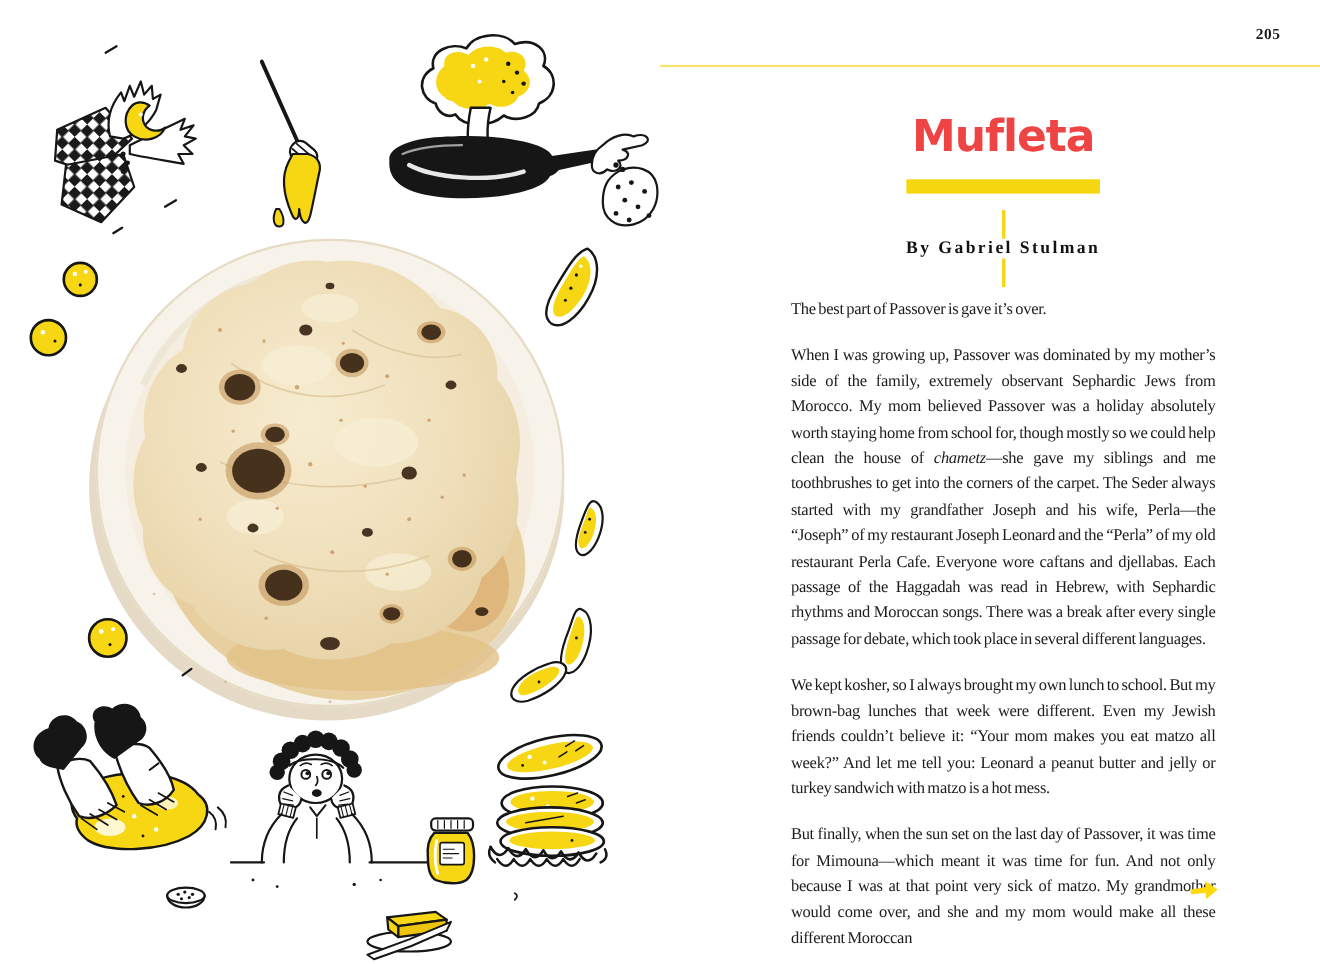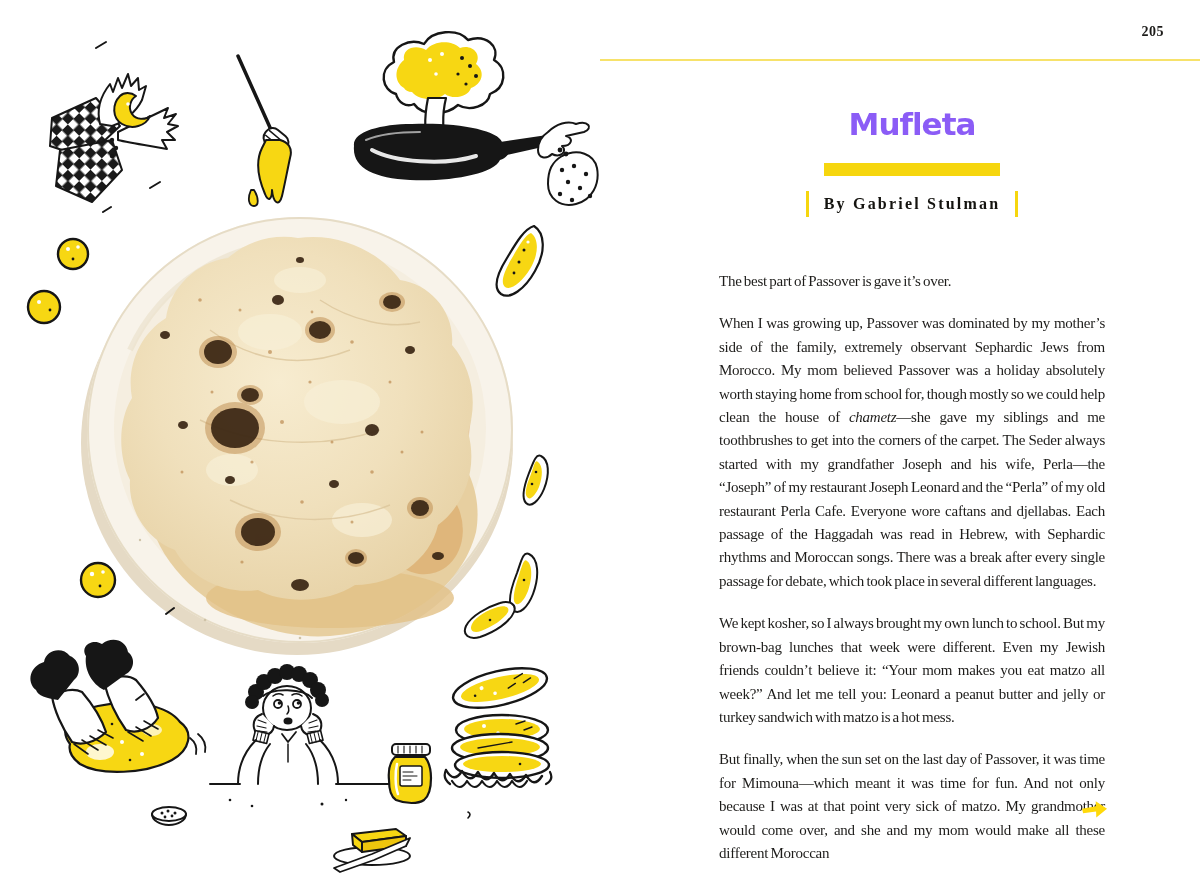--- a/index.html
+++ b/index.html
@@ -11,23 +11,23 @@
   .page-left svg{display:block;}
 
   
   .page-right{position:absolute;left:600px;top:0;width:600px;height:648px;}
   .page-number{position:absolute;top:24px;right:36px;
       font-family:"Liberation Serif",serif;font-weight:bold;font-size:14px;letter-spacing:.5px;}
   .top-rule{position:absolute;top:59px;left:0;width:600px;height:2px;background:#F7E26A;}
 
   .masthead{position:absolute;left:119px;width:386px;top:98px;text-align:center;}
   .masthead h1{margin:0;font-family:"DejaVu Sans","Liberation Sans",sans-serif;
-      font-weight:bold;font-size:31px;letter-spacing:-1px;color:#8b5cf6;line-height:52px;}
+      font-weight:bold;font-size:40px;letter-spacing:-1px;color:#ef4444;line-height:52px;}
   .title-bar{width:176px;height:13px;margin:13px auto 0;background:#F6D60E;}
-  .byline-row{margin-top:15px;display:flex;align-items:center;justify-content:center;}
+  .byline-row{margin-top:15px;display:flex;align-items:center;justify-content:center;flex-direction:column;}
   .byline-tick{display:inline-block;width:3px;height:26px;background:#F6D60E;}
   .byline{font-family:"Liberation Serif",serif;font-weight:bold;font-size:16px;
       letter-spacing:2.2px;margin:0 15px;color:#14130f;}
 
   .article{position:absolute;left:119px;top:270px;width:386px;
       font-size:15px;line-height:23.4px;letter-spacing:-0.25px;word-spacing:-1.2px;
       text-align:justify;}
   .article p{margin:0 0 19px;}
   .article p:last-child{margin-bottom:0;}
   .article i{}

